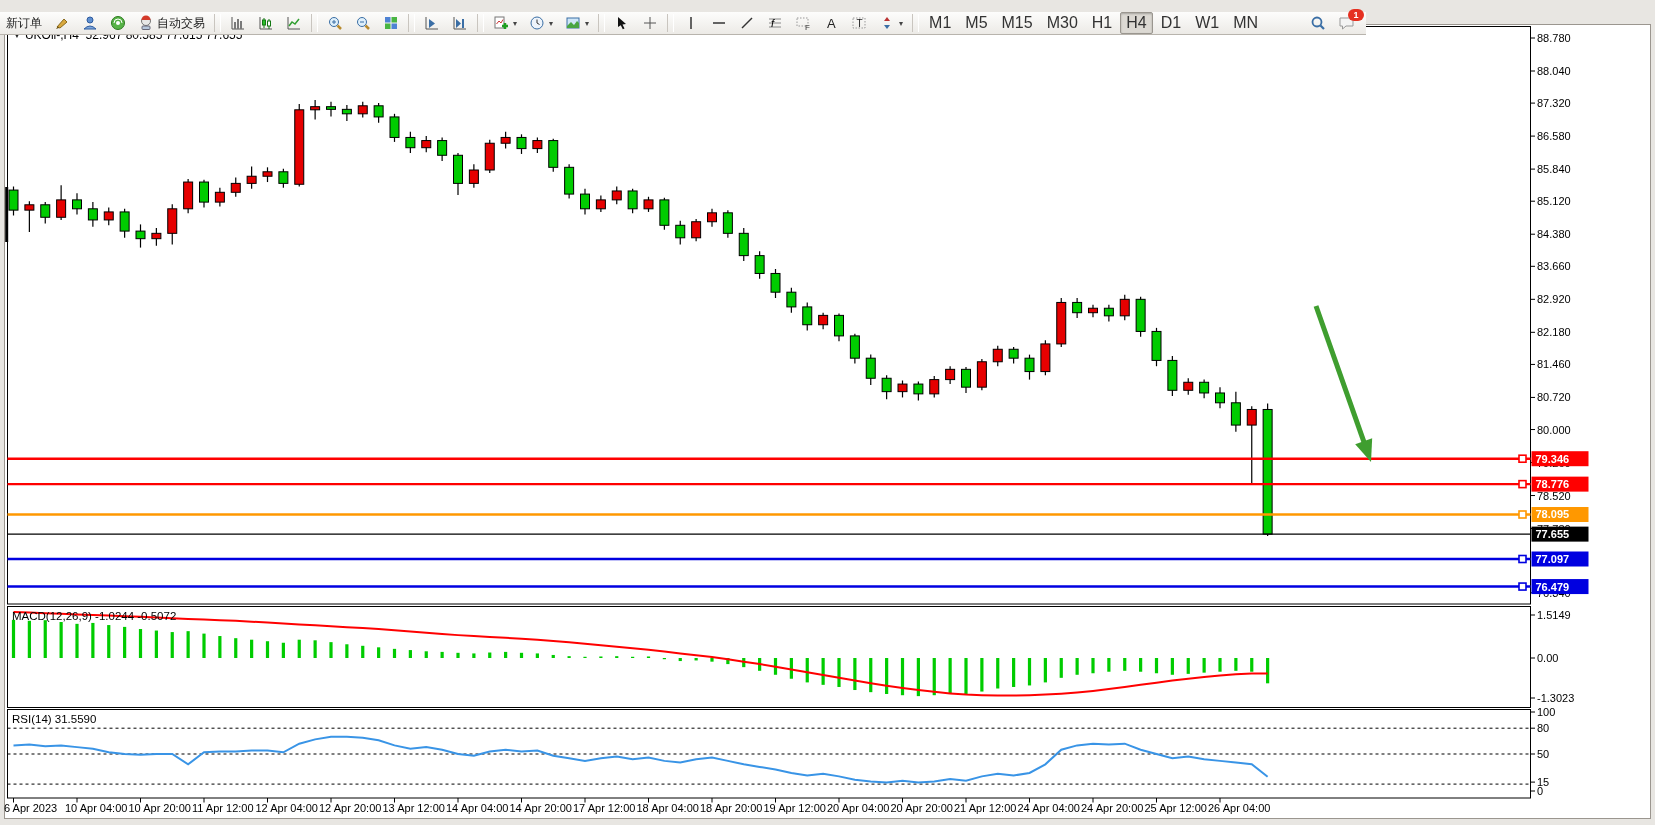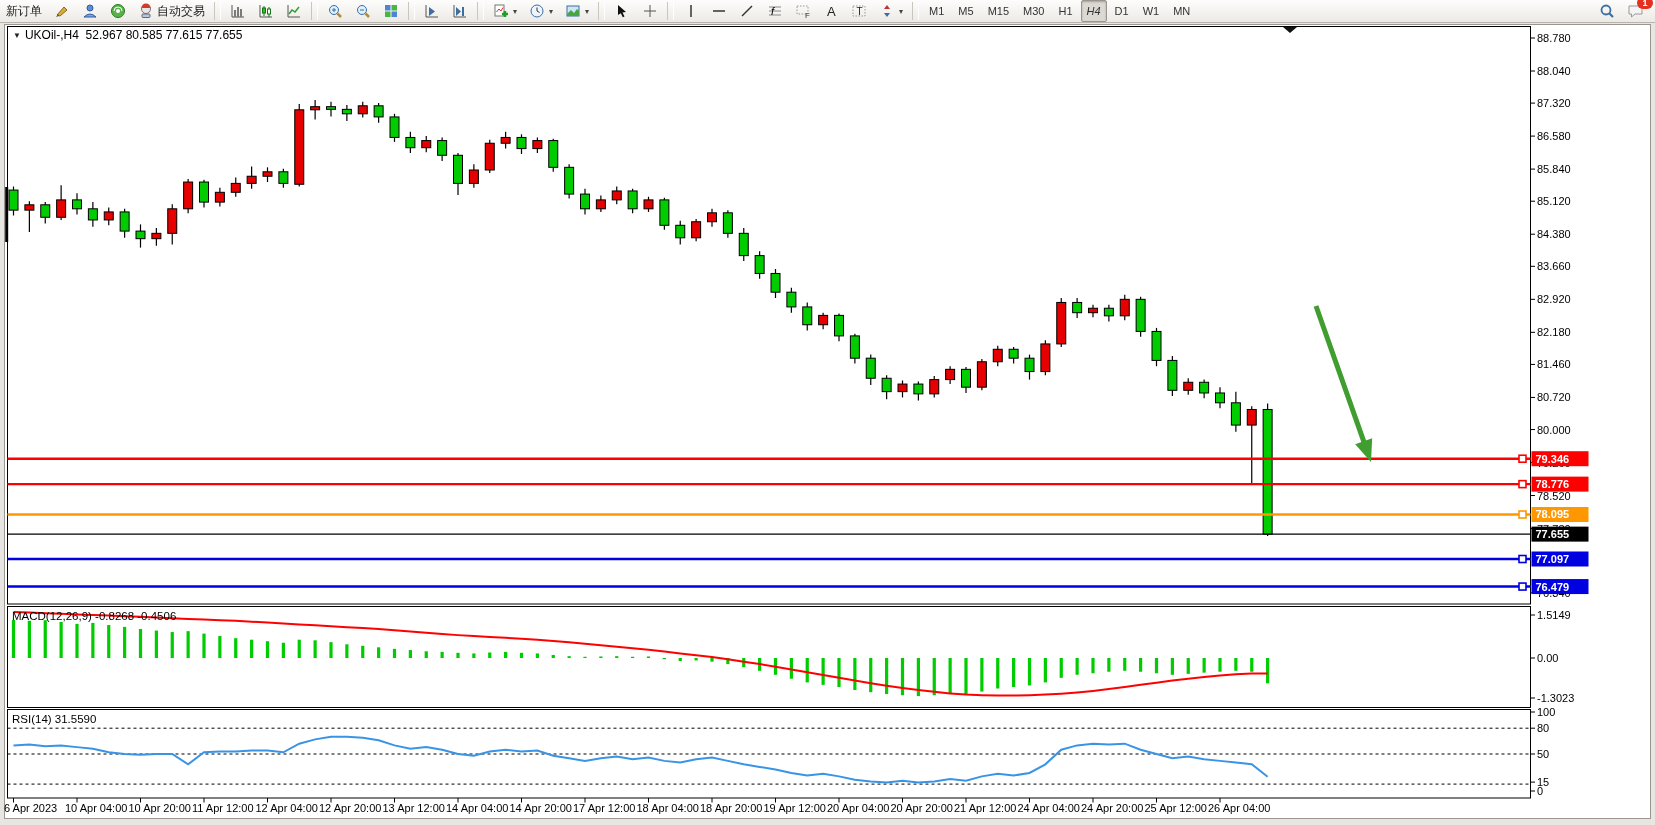--- a/index.html
+++ b/index.html
@@ -1,26 +1,26 @@
 <!DOCTYPE html>
 <html><head>
 <meta charset="utf-8">
 <style>
   html,body{margin:0;padding:0;background:#e8e6e2;font-family:"Liberation Sans",sans-serif;}
   #app{position:relative;width:1655px;height:825px;overflow:hidden;}
   
-  #toolbar{position:absolute;left:0;top:0;width:1655px;height:22px;z-index:5;
+  #toolbar{position:absolute;left:0;top:12px;width:1366px;height:22px;z-index:5;
     background:linear-gradient(#fdfdfc,#eceae6);border-bottom:1px solid #b8b4ad;
     display:flex;align-items:center;font-size:12px;color:#222;}
   .tbtn{height:20px;display:flex;align-items:center;gap:3px;padding:0 4px;margin:0 1px;border:1px solid transparent;border-radius:2px;cursor:default;}
-  .tbtn.active{background:#dcd9d3;border-color:#9a968f;box-shadow:inset 0 1px 2px rgba(0,0,0,.25);font-style:italic;}
+  .tbtn.active{background:#dcd9d3;border-color:#9a968f;box-shadow:inset 0 1px 2px rgba(0,0,0,.25);}
   .tbtn .caret{font-size:8px;color:#444;margin-left:1px;}
   .tsep{width:5px;height:18px;margin:0 3px;border-left:1px solid #c9c5bf;border-right:1px solid #fff;}
   .tbtn svg{display:block;}
-  .tf{font-size:11px;color:#333;padding:0 5px;}
+  .tf{font-size:16px;color:#333;padding:0 5px;}
   #toolbar-right{position:absolute;right:4px;top:0;height:22px;display:flex;align-items:center;}
   .badge{position:absolute;right:-4px;top:-4px;background:#e53020;color:#fff;border-radius:8px;
     font-size:9px;font-weight:bold;min-width:12px;height:12px;line-height:12px;text-align:center;padding:0 2px;}
   
   #canvas{position:absolute;left:0;top:0;}
   .ovl{position:absolute;z-index:3;font-size:11.5px;color:#000;white-space:pre;pointer-events:none;}
   .ovl .tri{font-size:8px;vertical-align:1px;margin-right:4px;color:#222;}
 </style>
 </head>
 <body>
@@ -643,16 +643,16 @@
       <text x="1535.5" y="518.4975750000001" font-size="11" font-family="&quot;Liberation Sans&quot;,sans-serif" fill="#fff" font-weight="bold">78.095</text>
       <rect x="1531.5" y="551.5033850000003" width="57" height="15" fill="#0000e0"></rect>
       <text x="1535.5" y="563.0033850000003" font-size="11" font-family="&quot;Liberation Sans&quot;,sans-serif" fill="#fff" font-weight="bold">77.097</text>
       <rect x="1531.5" y="579.0630950000001" width="57" height="15" fill="#0000e0"></rect>
       <text x="1535.5" y="590.5630950000001" font-size="11" font-family="&quot;Liberation Sans&quot;,sans-serif" fill="#fff" font-weight="bold">76.479</text>
       <rect x="1531.5" y="526.619375" width="57" height="15" fill="#000000"></rect>
       <text x="1535.5" y="538.119375" font-size="11" font-family="&quot;Liberation Sans&quot;,sans-serif" fill="#fff" font-weight="bold">77.655</text>
     </svg>
 
   <div class="ovl" style="left:13px;top:28px;font-size:12px;"><span class="tri">▼</span><span>UKOil-,H4  52.967 80.585 77.615 77.655</span></div>
-  <div class="ovl" style="left:12px;top:610px;">MACD(12,26,9) -0.8268 -0.4506</div>
+  <div class="ovl" style="left:12px;top:610px;">MACD(12,26,9) -1.0244 -0.5072</div>
   <div class="ovl" style="left:12px;top:713px;">RSI(14) 31.5590</div>
 
 </div>
 
 </body></html>

